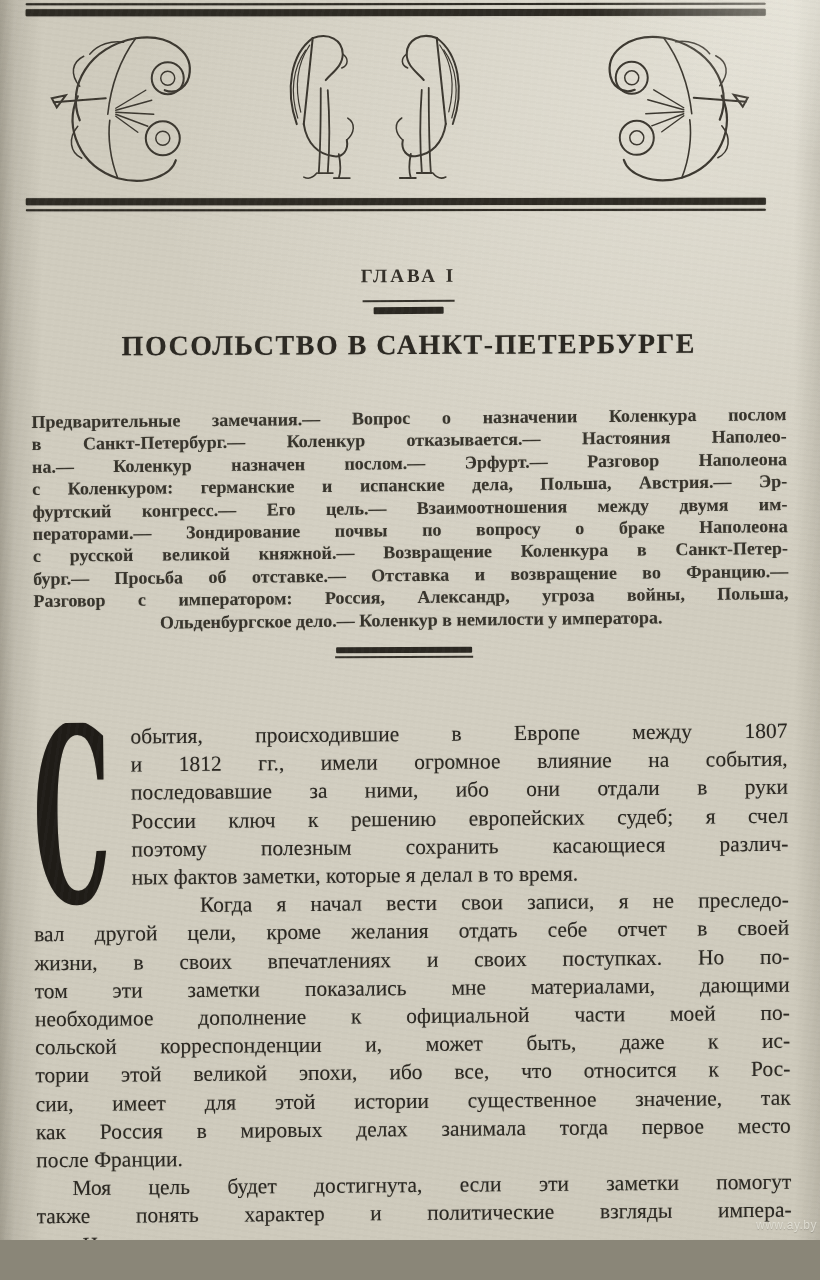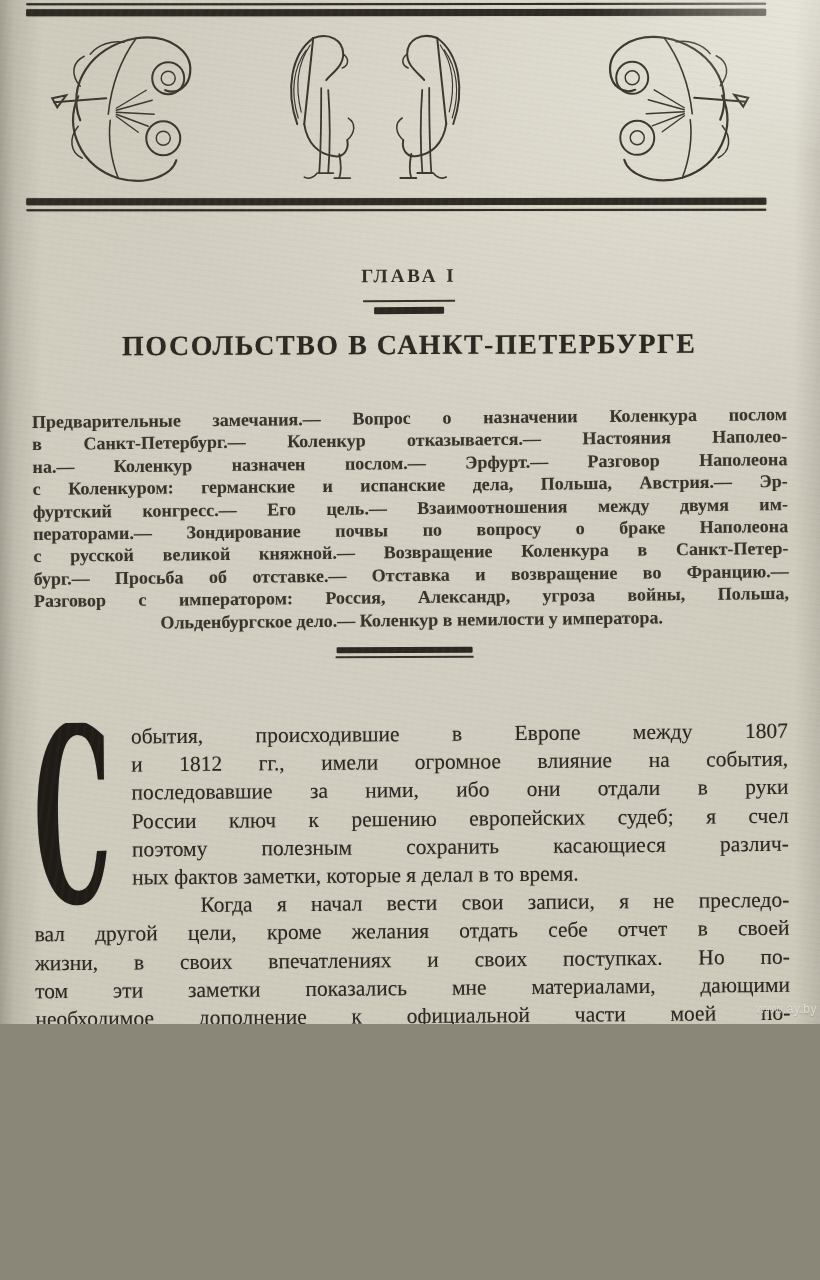--- a/index.html
+++ b/index.html
@@ -1,18 +1,18 @@
 <!DOCTYPE html>
 <html><head>
 <meta charset="utf-8">
 <style>
   html,body{margin:0;padding:0;}
   body{width:820px;height:1280px;overflow:hidden;background:#8a8678;}
   .page{
-    position:relative;width:820px;height:1024px;overflow:hidden;
+    position:relative;width:820px;height:1240px;overflow:hidden;
     font-family:"Liberation Serif","DejaVu Serif",serif;
     background:
       linear-gradient(to right, rgba(62,56,42,.30) 0px, rgba(62,56,42,.12) 14px, rgba(62,56,42,0) 42px),
       linear-gradient(to left, rgba(62,56,42,.14) 0px, rgba(62,56,42,0) 26px),
       radial-gradient(130% 80% at 88% 6%, rgba(248,246,238,.45) 0%, rgba(248,246,238,0) 55%),
       radial-gradient(150% 125% at 48% 42%, #d4d0c3 0%, #cdc9bb 55%, #bdb9aa 88%, #aeaa9b 100%);
   }
   .grain{
     position:absolute;inset:0;pointer-events:none;
     background-image:

